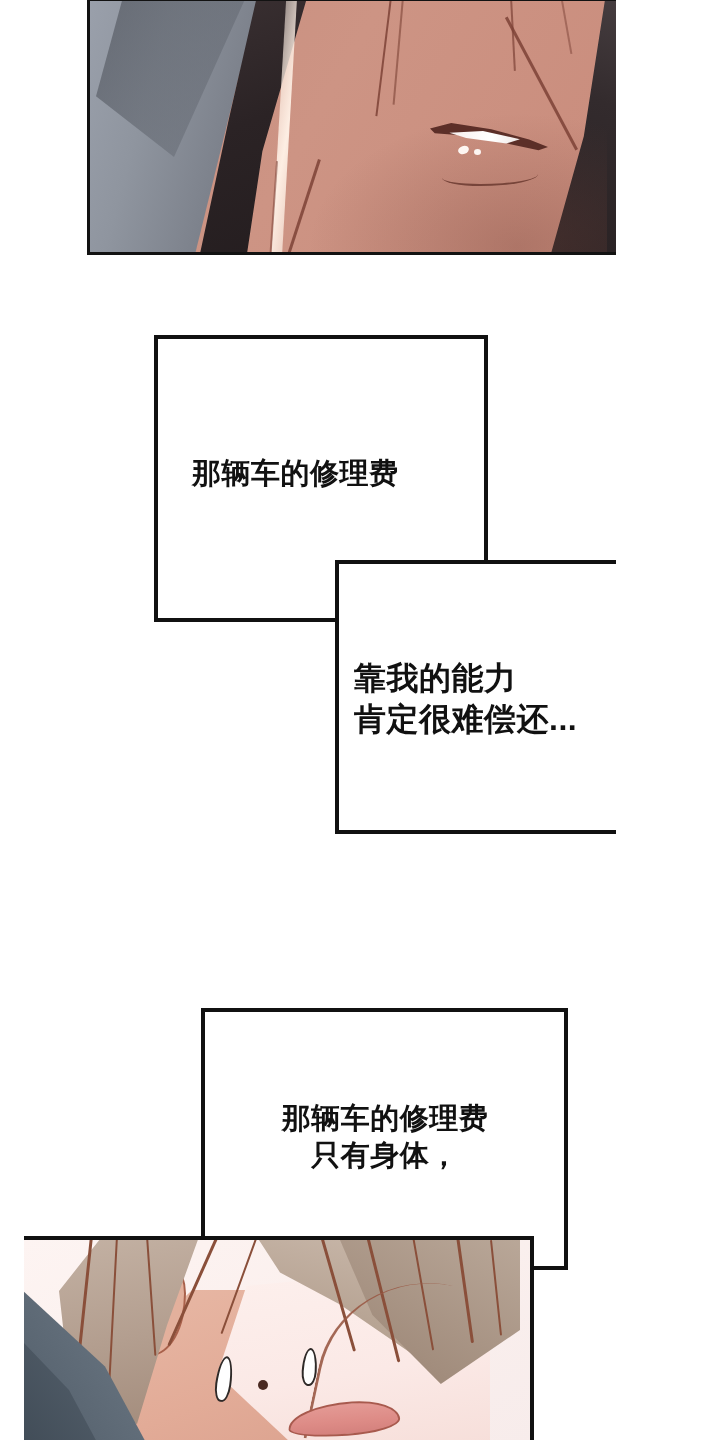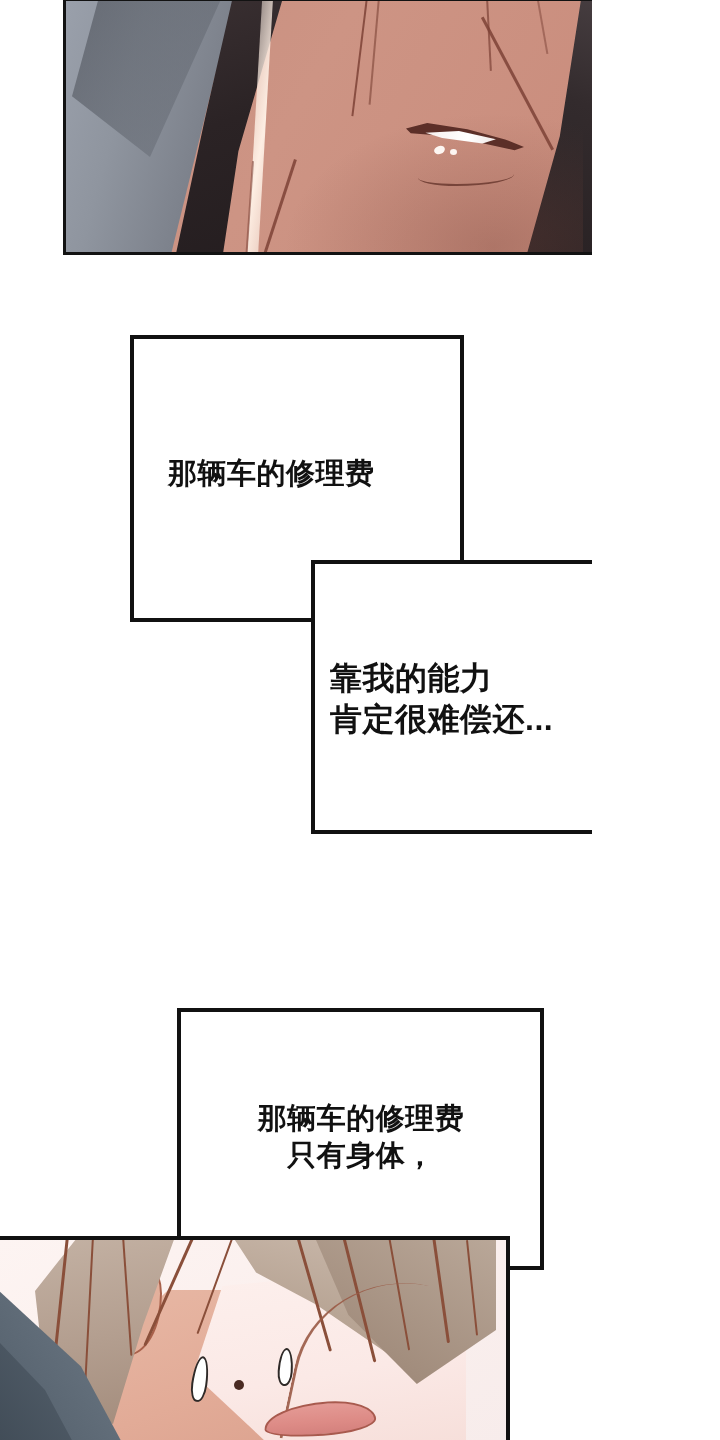--- a/index.html
+++ b/index.html
@@ -9,20 +9,21 @@
   }
   body {
     font-family: "Liberation Sans", "DejaVu Sans", sans-serif;
   }
   #page {
     position: relative;
     width: 592px;
     height: 1440px;
     background: #ffffff;
     overflow: hidden;
+    margin-left: 24px;
   }
 
   
   .panel {
     position: absolute;
     overflow: hidden;
     background: #ffffff;
   }
   .panel-art {
     position: absolute;

